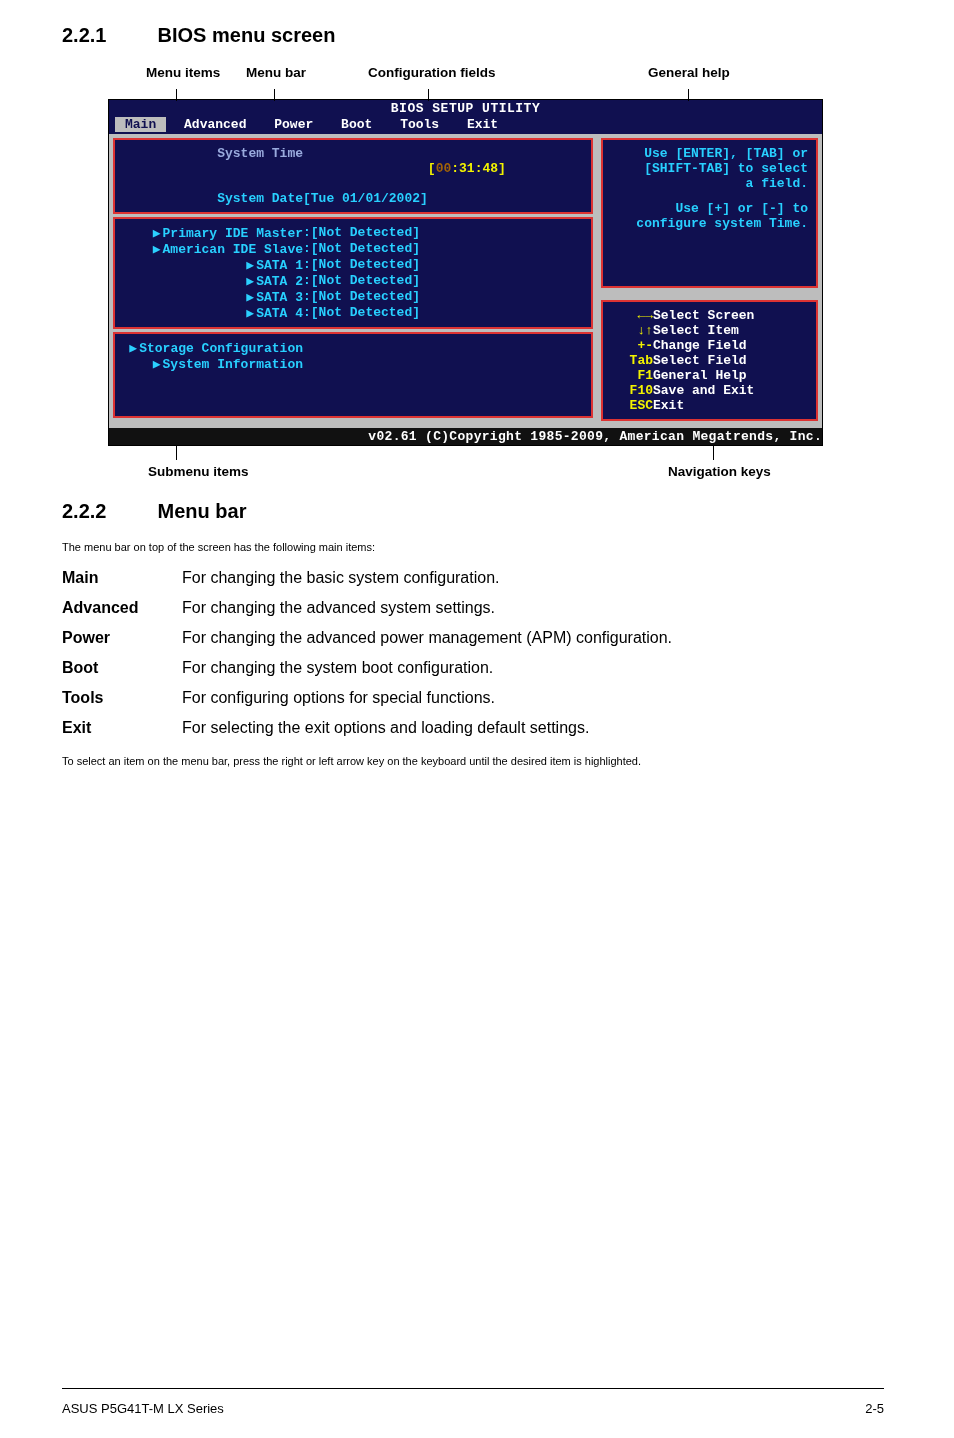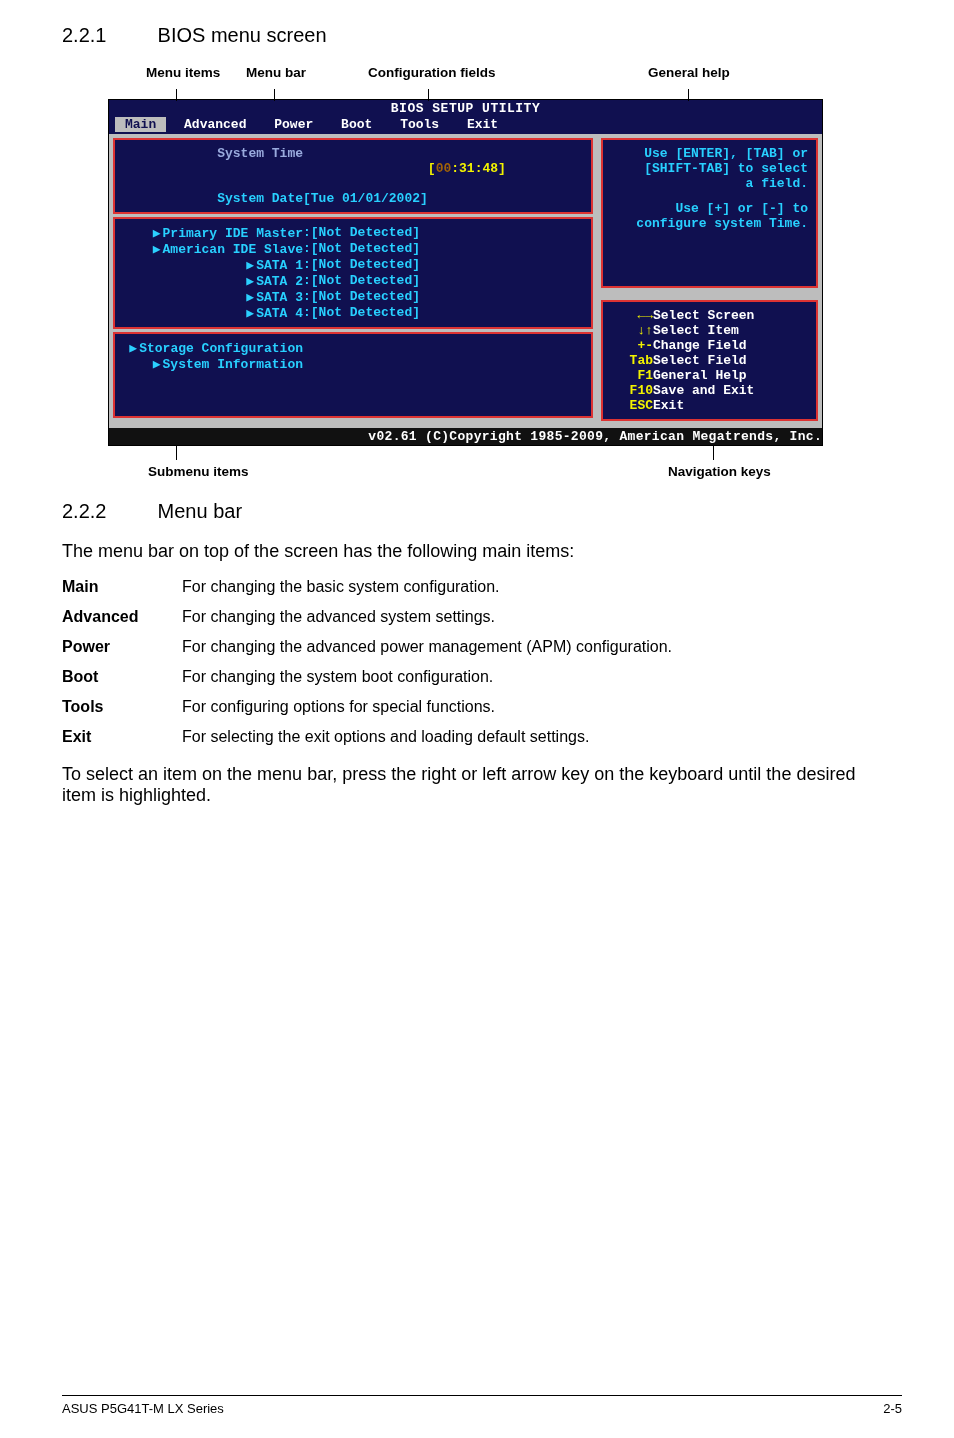--- a/index.html
+++ b/index.html
@@ -1,18 +1,18 @@
 <!DOCTYPE html>
 <html><head>
 <meta charset="utf-8">
 <style>
   * { box-sizing: border-box; margin: 0; padding: 0; }
   html, body { width: 954px; height: 1438px; background: #fff; font-family: Arial, Helvetica, sans-serif; color: #000; }
   .page { padding: 24px 62px 0 62px; position: relative; height: 100%; }
-  h2.section { font-size: 20px; font-weight: normal; margin-bottom: 18px; }
+  h2.section { font-size: 20px; font-weight: bold; margin-bottom: 18px; }
   h2.section .num { display: inline-block; width: 90px; }
   .callouts-top { position: relative; height: 34px; margin-left: 46px; margin-right: 26px; }
   .callouts-top .label { position: absolute; font-size: 13.5px; font-weight: bold; }
   .callouts-top .tick { position: absolute; width: 1px; height: 12px; background: #000; bottom: -2px; }
 
   .bios-wrap { margin-left: 46px; margin-right: 26px; }
   .bios { width: 715px; font-family: "Courier New", monospace; font-size: 13px; font-weight: bold; background: #bdbdbd; border: 1px solid #000; }
   .bios-title { background: #101050; color: #fff; text-align: center; padding: 1px 0; letter-spacing: .5px; }
   .bios-tabs { background: #101050; color: #fff; padding: 0 18px 2px 6px; }
   .bios-tabs span { display: inline-block; padding: 0 10px; }
@@ -32,26 +32,26 @@
   .help-box .bl { color: #28d0ff; }
   .nav-box { border: 2px solid #d33; background: #101050; color: #fff; padding: 6px 8px; margin-top: 12px; }
   .nav-box .row { display: flex; }
   .nav-box .k { width: 42px; color: #f2f200; white-space: pre; }
   .bios-footer { background: #111; color: #fff; text-align: right; padding: 1px 0; letter-spacing: .3px; }
 
   .callouts-bot { position: relative; height: 40px; margin-left: 46px; margin-right: 26px; }
   .callouts-bot .label { position: absolute; font-size: 13.5px; font-weight: bold; top: 18px; }
   .callouts-bot .tick { position: absolute; width: 1px; height: 14px; background: #000; top: 0; }
 
-  .body-text { font-size: 18px; margin: 8px 0 10px 0; }
+  .body-text { font-size: 11px; margin: 8px 0 10px 0; }
   table.desc { border-collapse: collapse; margin: 4px 0 12px 0; }
   table.desc td { padding: 6px 8px 6px 0; font-size: 16px; vertical-align: top; }
   table.desc td.k { font-weight: bold; width: 120px; }
 
-  .footer { position: absolute; bottom: 22px; left: 62px; right: 52px; border-top: 1.5px solid #000; padding-top: 5px; font-size: 13px; display: flex; justify-content: space-between; }
+  .footer { position: absolute; bottom: 22px; left: 62px; right: 70px; border-top: 1.5px solid #000; padding-top: 12px; font-size: 13px; display: flex; justify-content: space-between; }
 </style>
 </head>
 <body>
 
 <div class="page">
 
   <h2 class="section">
     <span class="num">2.2.1</span>
     <span>BIOS menu screen</span>
   </h2>

